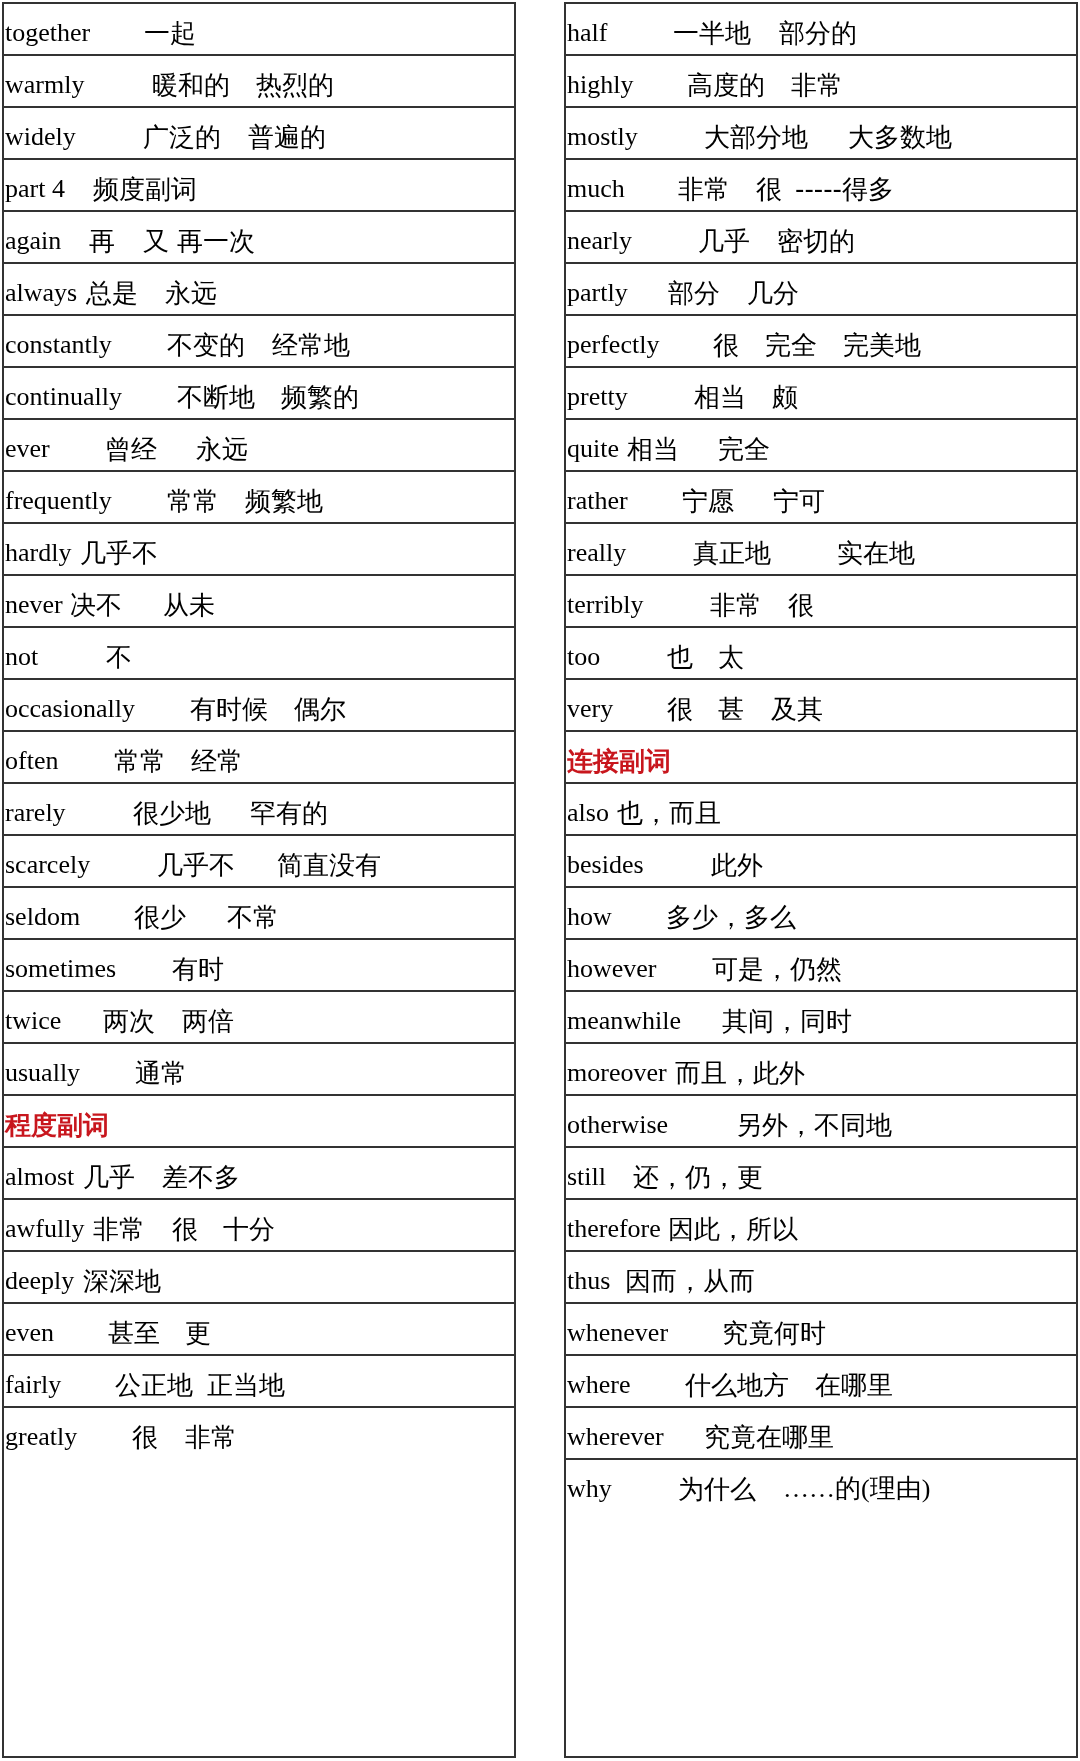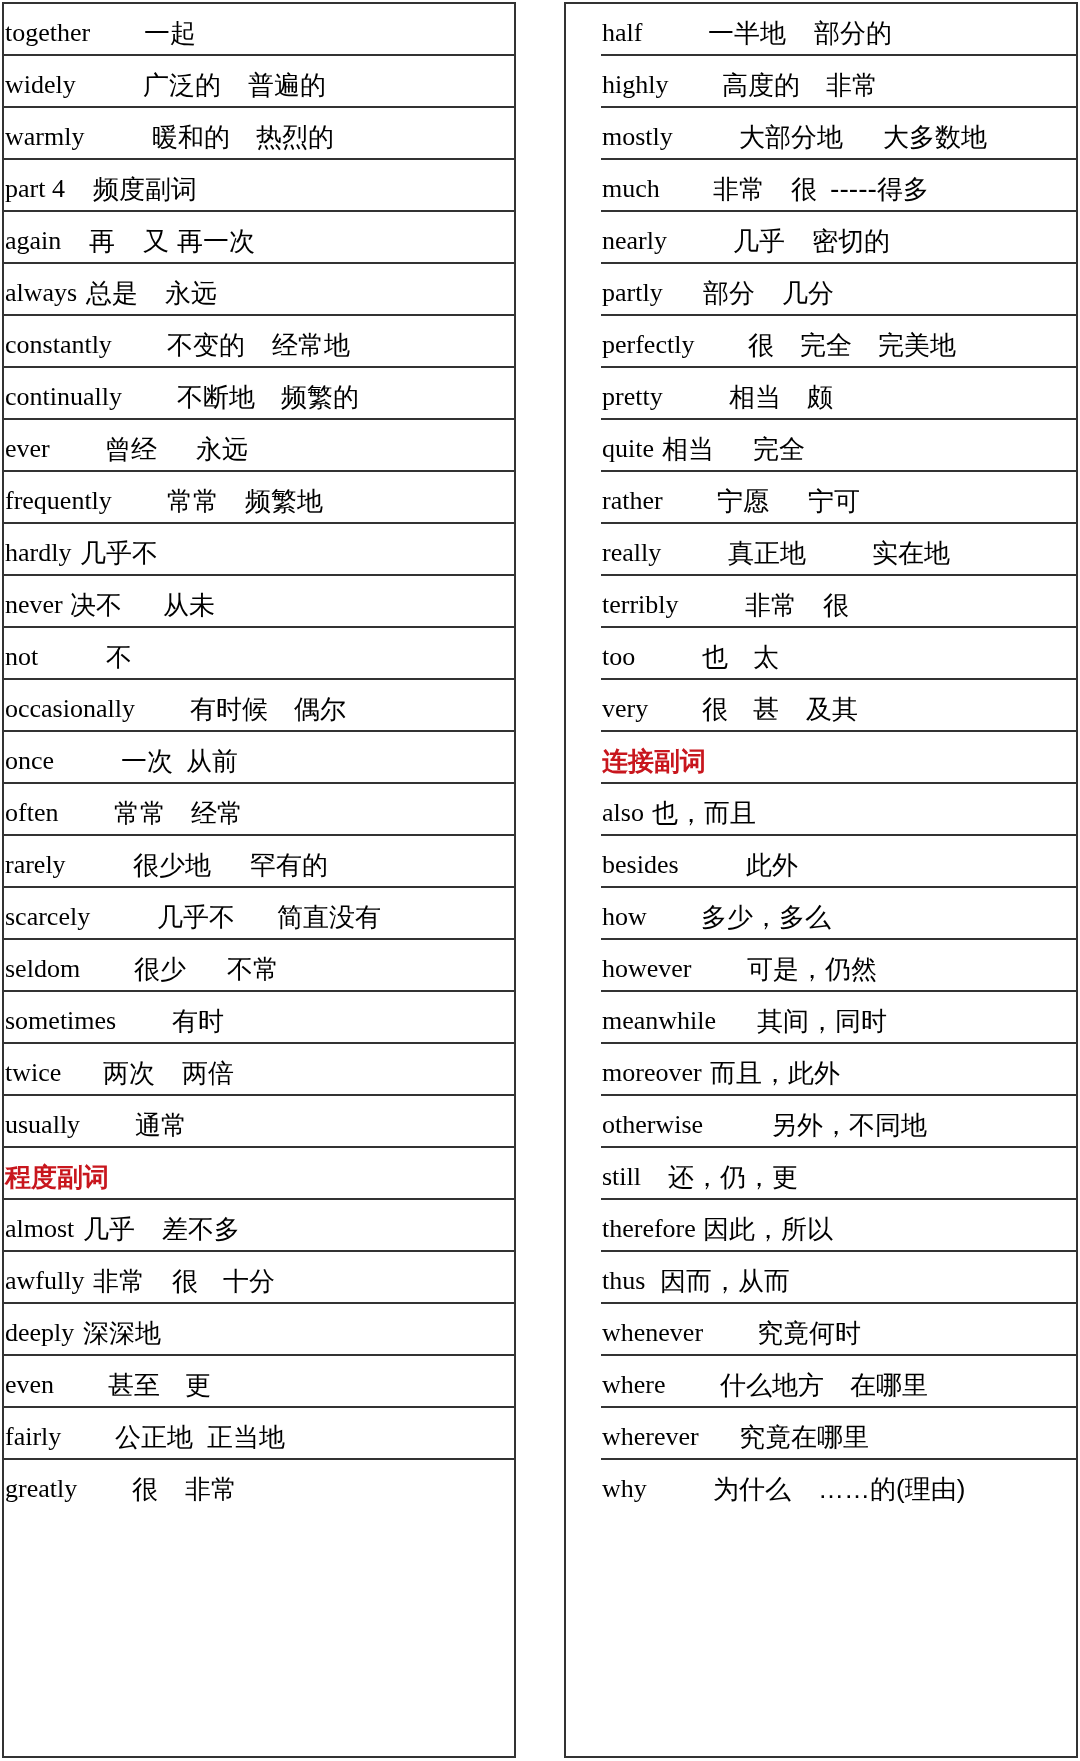--- a/index.html
+++ b/index.html
@@ -2,57 +2,57 @@
 <html><head>
 <meta charset="utf-8">
 <style>
   html, body { margin:0; padding:0; background:#ffffff; }
   body { width:1080px; height:1761px; position:relative; overflow:hidden; }
   .vtable {
     position:absolute; top:2px; width:514px; height:1756px;
     border:2px solid #333333; box-sizing:border-box; background:#ffffff;
   }
   #left-table { left:2px; }
-  #right-table { left:564px;padding-left:35px; }
+  #right-table { left:564px; }
   .row {
     position:relative; height:52px; box-sizing:border-box;
     border-bottom:2px solid #333333; line-height:58px; white-space:nowrap;
   }
   .row:last-child { border-bottom:none; }
   .en {
     position:absolute; left:1px; top:0;
     font-family:"Liberation Serif", serif; font-size:26px; color:#000000;
   }
   .zh {
     position:absolute; top:0; white-space:pre;
     font-family:"DejaVu Sans", sans-serif; font-size:26px; color:#000000;
   }
   .heading {
     position:absolute; left:1px; top:0;
     font-family:"DejaVu Sans", sans-serif; font-size:26px; font-weight:bold; color:#c8161d;
   }
-  .zh.latin { font-family:Liberation Sans, sans-serif; }
+  .zh.latin { font-family:Liberation Serif, serif; }
 </style>
 </head>
 <body>
 
 <div id="left-table" class="vtable">
   <div class="row">
       <span class="en">together</span>
       <span class="zh" style="left:140px">一起</span>
     </div>
   <div class="row">
+      <span class="en">warmly</span>
+      <span class="zh" style="left:148px">暖和的</span>
+      <span class="zh" style="left:252px">热烈的</span>
+    </div>
+  <div class="row">
       <span class="en">widely</span>
       <span class="zh" style="left:139px">广泛的</span>
       <span class="zh" style="left:244px">普遍的</span>
-    </div>
-  <div class="row">
-      <span class="en">warmly</span>
-      <span class="zh" style="left:148px">暖和的</span>
-      <span class="zh" style="left:252px">热烈的</span>
     </div>
   <div class="row">
       <span class="en">part 4</span>
       <span class="zh" style="left:89px">频度副词</span>
     </div>
   <div class="row">
       <span class="en">again</span>
       <span class="zh" style="left:85px">再</span>
       <span class="zh" style="left:139px">又</span>
       <span class="zh" style="left:173px">再一次</span>
@@ -94,25 +94,20 @@
   <div class="row">
       <span class="en">not</span>
       <span class="zh" style="left:102px">不</span>
     </div>
   <div class="row">
       <span class="en">occasionally</span>
       <span class="zh" style="left:186px">有时候</span>
       <span class="zh" style="left:290px">偶尔</span>
     </div>
   <div class="row">
-      <span class="en">once</span>
-      <span class="zh" style="left:117px">一次</span>
-      <span class="zh" style="left:182px">从前</span>
-    </div>
-  <div class="row">
       <span class="en">often</span>
       <span class="zh" style="left:110px">常常</span>
       <span class="zh" style="left:187px">经常</span>
     </div>
   <div class="row">
       <span class="en">rarely</span>
       <span class="zh" style="left:129px">很少地</span>
       <span class="zh" style="left:246px">罕有的</span>
     </div>
   <div class="row">

